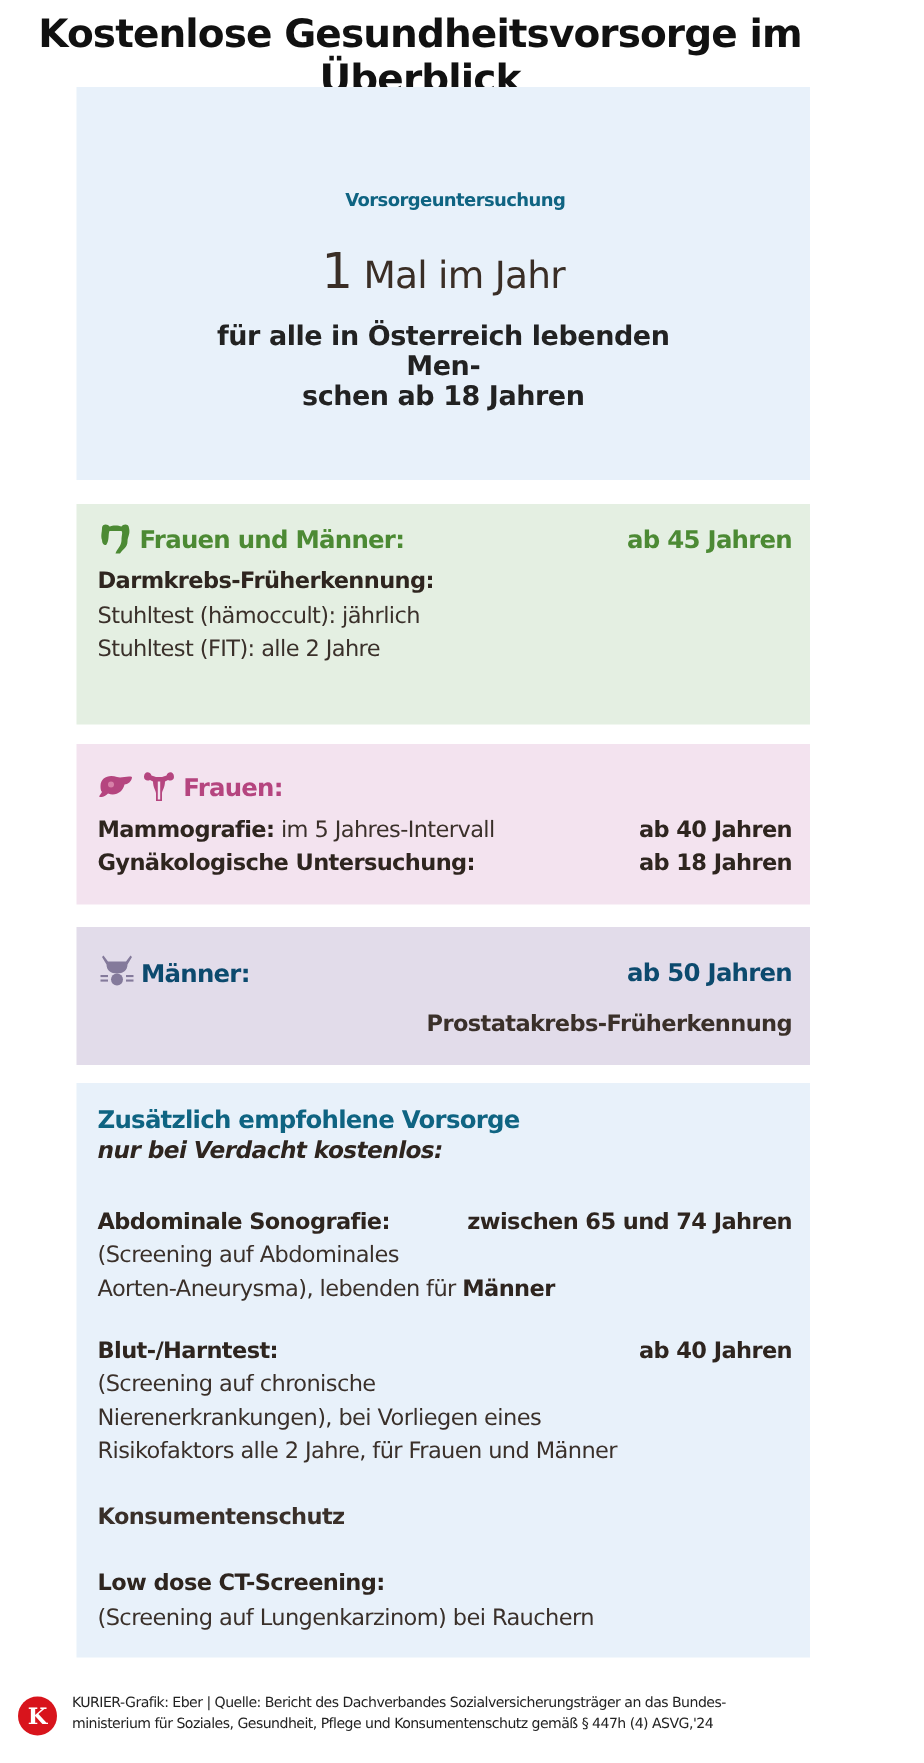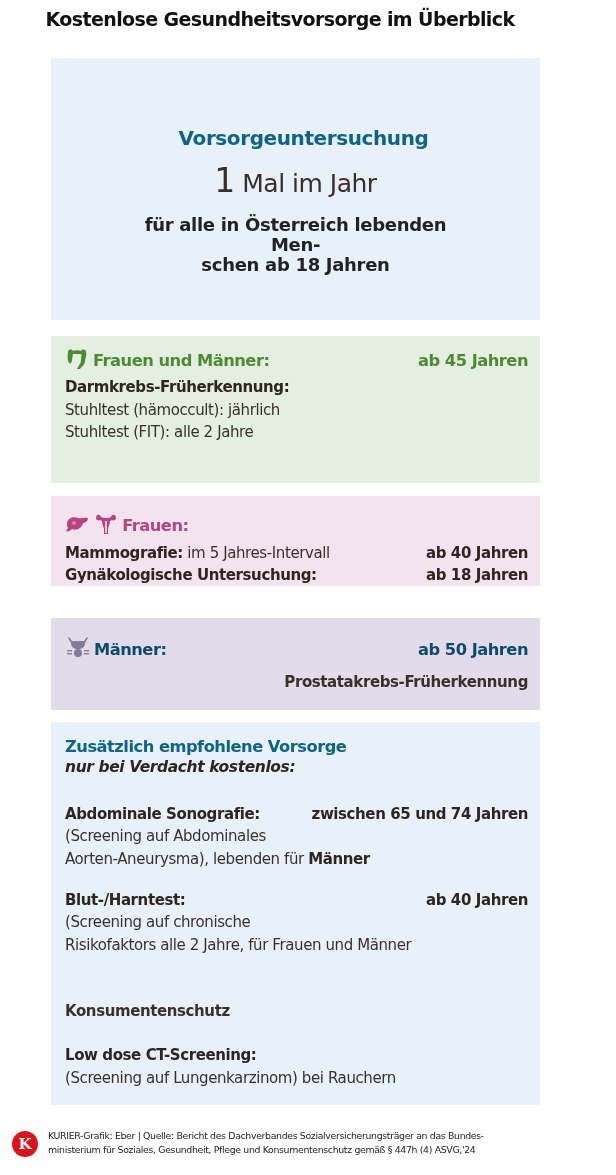--- a/index.html
+++ b/index.html
@@ -1,30 +1,30 @@
 <!DOCTYPE html>
 <html><head>
   <meta charset="utf-8">
   <style>
     * { box-sizing: border-box; margin: 0; padding: 0; }
     html, body { width: 616px; height: 1175px; background: #ffffff; overflow: hidden; }
     body { position: relative; font-family: "DejaVu Sans", sans-serif; color: #3a302a; }
     .title {
       position: absolute; left: 0; top: 8px; width: 560px; text-align: center;
-      font-family: "DejaVu Sans", sans-serif; font-weight: bold; font-size: 19px; color: #111;
+      font-family: "DejaVu Sans", sans-serif; font-weight: bold; font-size: 26px; color: #111;
       letter-spacing: -0.6px;
     }
     .box { position: absolute; left: 51px; width: 489px; }
     .b1 { top: 58px; height: 262px; background: #e8f1fa; text-align: center; }
     .b2 { top: 336px; height: 147px; background: #e4efe2; }
-    .b3 { top: 496px; height: 90px; background: #f3e3ef; }
+    .b3 { top: 496px; height: 107px; background: #f3e3ef; }
     .b4 { top: 618px; height: 92px; background: #e2dcea; }
     .b5 { top: 722px; height: 383px; background: #e8f1fa; }
 
-    .b1 .kicker { position: absolute; left: 16px; right: 0; top: 68px; font-size: 20px; font-weight: bold; color: #0f6482; letter-spacing: -0.4px; }
+    .b1 .kicker { position: absolute; left: 16px; right: 0; top: 68px; font-size: 12px; font-weight: bold; color: #0f6482; letter-spacing: -0.4px; }
     .b1 .big { position: absolute; left: 0; right: 0; top: 103px; font-size: 25px; color: #3a2e26; letter-spacing: -0.5px; }
     .b1 .big .num { font-size: 33px; font-weight: normal; }
     .b1 .sub { position: absolute; left: 80px; right: 80px; top: 157px; font-size: 18px; font-weight: bold; color: #222; line-height: 20px; letter-spacing: -0.3px; }
 
     .row { position: absolute; left: 14px; right: 12px; display: flex; justify-content: space-between; align-items: baseline; white-space: nowrap; }
     .hdr { font-size: 16.3px; font-weight: bold; letter-spacing: -0.5px; }
     .green { color: #4c8a34; }
     .pink { color: #b5457f; }
     .purple { color: #0c4a6e; }
     .teal { color: #0f6482; }
@@ -130,20 +130,21 @@
     <div>(Screening auf Abdominales</div>
     <div><span>Aorten-Aneurysma), lebenden für </span><span class="strong">Männer</span></div>
   </div>
 
   <div class="row txt" style="top:167px;">
     <span class="strong">Blut-/Harntest:</span>
     <span class="strong">ab 40 Jahren</span>
   </div>
   <div class="lines txt" style="top:189px;">
     <div>(Screening auf chronische</div>
+    <div>Nierenerkrankungen), bei Vorliegen eines</div>
     <div>Risikofaktors alle 2 Jahre, für Frauen und Männer</div>
   </div>
 
   <div class="lines txt strong" style="top:278px;">Konsumentenschutz</div>
 
   <div class="lines txt" style="top:322px;">
     <div class="strong">Low dose CT-Screening:</div>
     <div>(Screening auf Lungenkarzinom) bei Rauchern</div>
   </div>
 </section>

